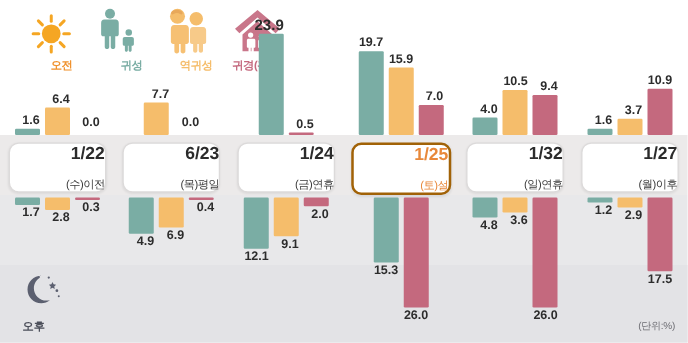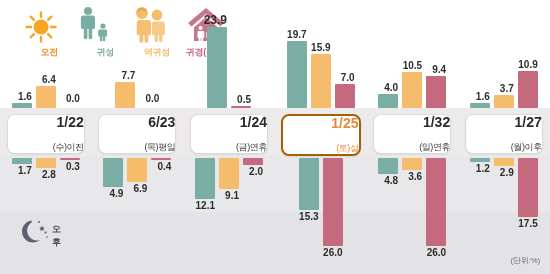--- a/index.html
+++ b/index.html
@@ -45,21 +45,21 @@
     font-size:9px;font-weight:bold;margin-top:2px;letter-spacing:-0.3px;
   }
   .lb-am{color:#f0922e;}
   .lb-go{color:#7aada4;font-family:Liberation Mono, monospace;}
   .lb-mo{color:#f5bd6b;}
   .lb-re{color:#c4697e;}
 
   
   .pm-marker{
     position:absolute;left:18px;top:218px;
-    display:flex;flex-direction:row;align-items:center;width:46px;
+    display:flex;flex-direction:column;align-items:flex-start;width:46px;
   }
   .pm-marker .label{font-size:9px;font-weight:bold;color:#4c4f5a;margin-top:2px;}
 
   
   .unit{
     position:absolute;right:10px;bottom:8px;
     font-size:8px;color:#6d6d73;letter-spacing:-0.2px;
   }
 
   

